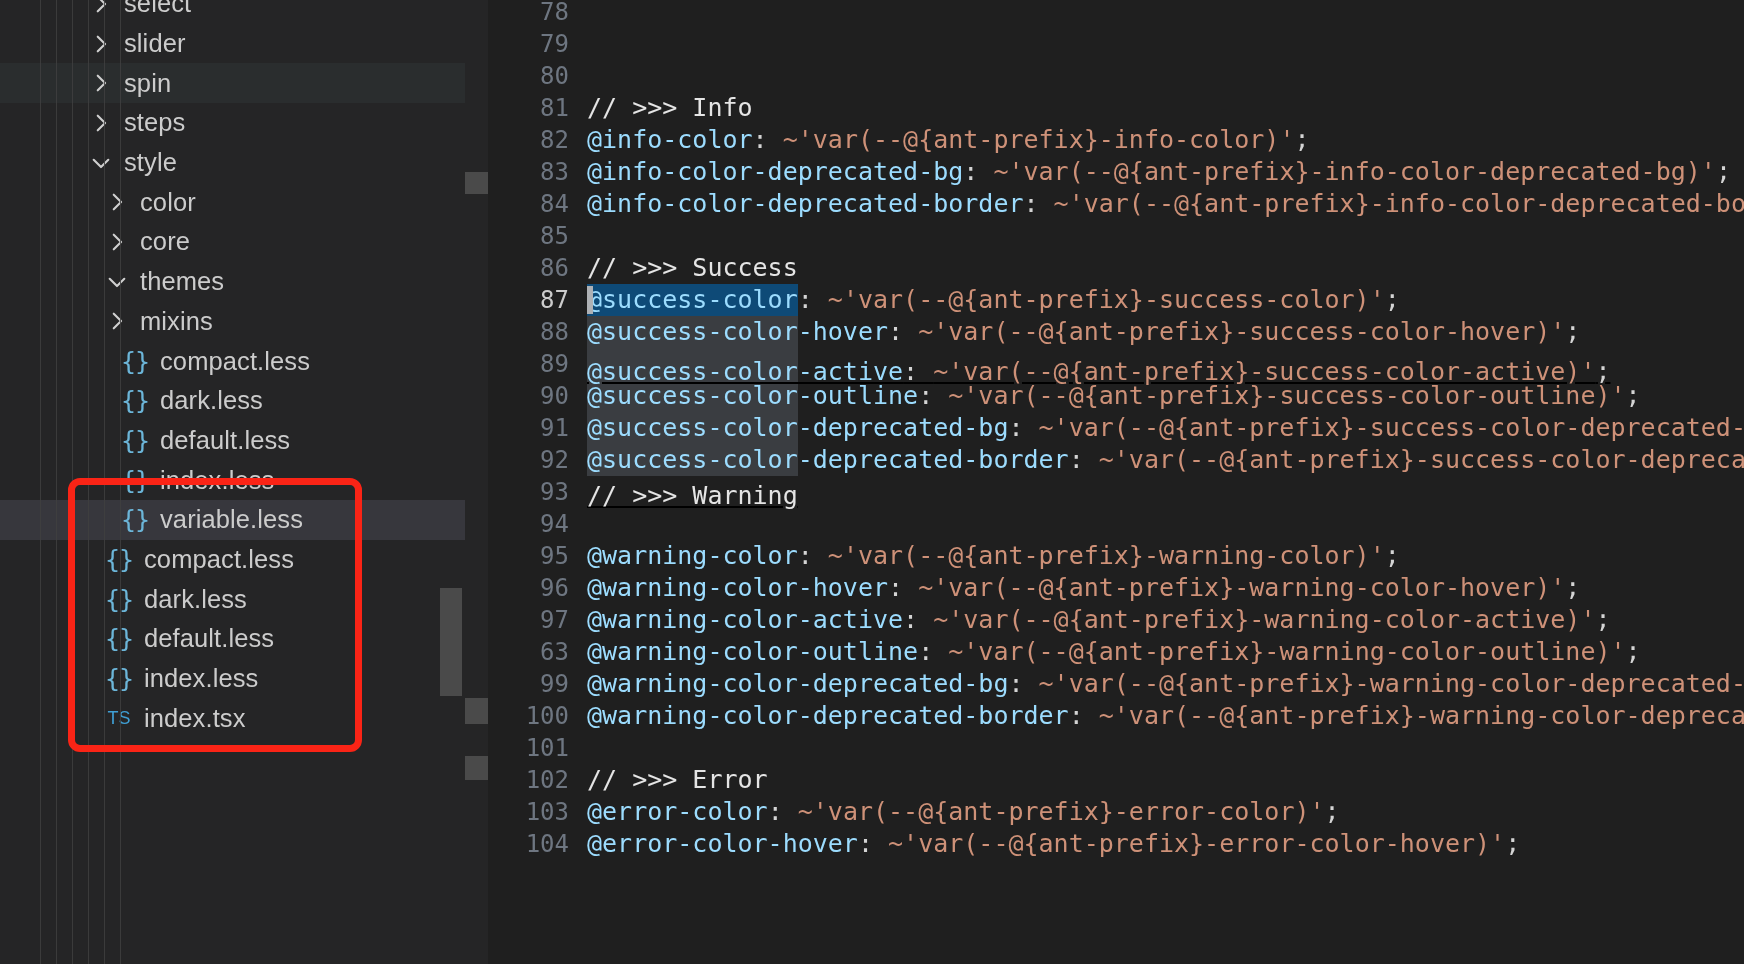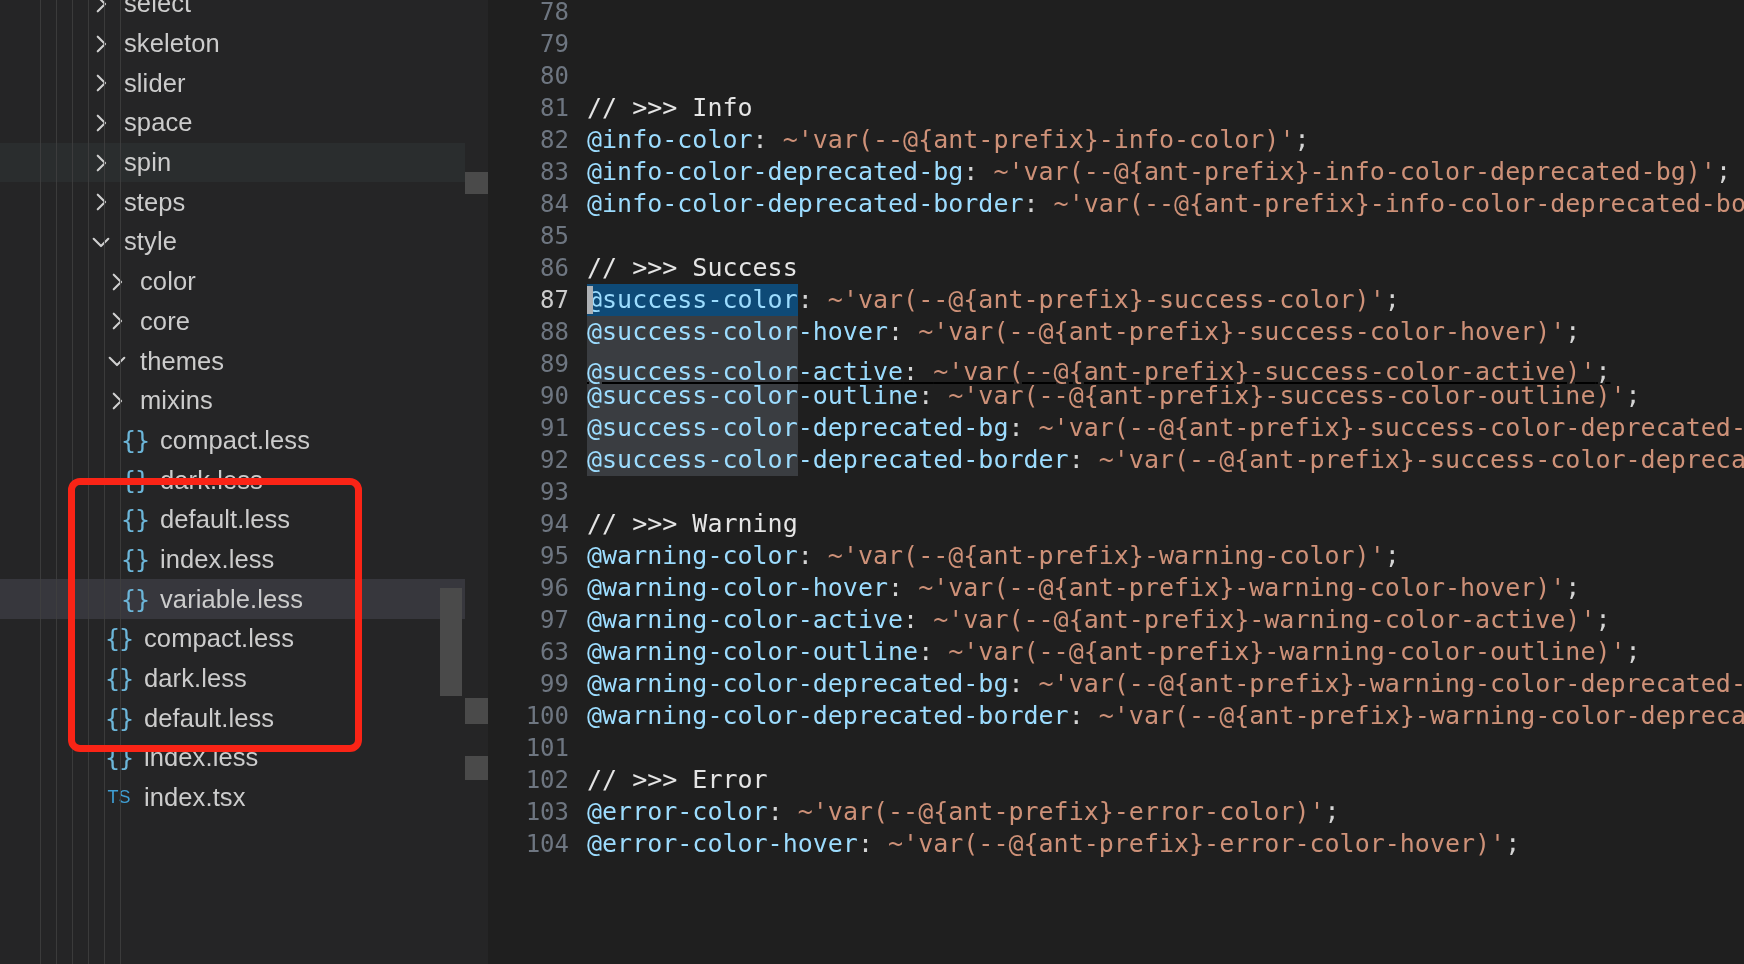--- a/index.html
+++ b/index.html
@@ -112,37 +112,21 @@
             </svg>
           </span>
           <span class="rlabel" style="left: 124px;">select</span>
         </div>
         <div class="row">
           <span class="twisty" style="left: 88px;">
             <svg width="26" height="26" viewBox="0 0 16 16" fill="none" stroke="#cfcfcf" stroke-width="1.3" stroke-linecap="round" stroke-linejoin="round">
               <path d="M6 3.5L10.5 8L6 12.5"></path>
             </svg>
           </span>
-          <span class="rlabel" style="left: 124px;">skeleton</span>
-        </div>
-        <div class="row">
-          <span class="twisty" style="left: 88px;">
-            <svg width="26" height="26" viewBox="0 0 16 16" fill="none" stroke="#cfcfcf" stroke-width="1.3" stroke-linecap="round" stroke-linejoin="round">
-              <path d="M6 3.5L10.5 8L6 12.5"></path>
-            </svg>
-          </span>
           <span class="rlabel" style="left: 124px;">slider</span>
-        </div>
-        <div class="row">
-          <span class="twisty" style="left: 88px;">
-            <svg width="26" height="26" viewBox="0 0 16 16" fill="none" stroke="#cfcfcf" stroke-width="1.3" stroke-linecap="round" stroke-linejoin="round">
-              <path d="M6 3.5L10.5 8L6 12.5"></path>
-            </svg>
-          </span>
-          <span class="rlabel" style="left: 124px;">space</span>
         </div>
         <div class="row hover">
           <span class="twisty" style="left: 88px;">
             <svg width="26" height="26" viewBox="0 0 16 16" fill="none" stroke="#cfcfcf" stroke-width="1.3" stroke-linecap="round" stroke-linejoin="round">
               <path d="M6 3.5L10.5 8L6 12.5"></path>
             </svg>
           </span>
           <span class="rlabel" style="left: 124px;">spin</span>
         </div>
         <div class="row">
@@ -284,21 +268,21 @@
         <div class="ctext" style="top: 188px; z-index: 1;"><span class="tk-var">@info-color-deprecated-border</span><span class="tk-pun">: </span><span class="tk-str">~'var(--@{ant-prefix}-info-color-deprecated-border)'</span></div>
         <div class="ctext" style="top: 220px; z-index: 1;"></div>
         <div class="ctext" style="top: 252px; z-index: 1;"><span class="tk-cmt">// &gt;&gt;&gt; Success</span></div>
         <div class="ctext" style="top: 284px; z-index: 1;"><span class="tk-var">@success-color</span><span class="tk-pun">: </span><span class="tk-str">~'var(--@{ant-prefix}-success-color)'</span><span class="tk-pun">;</span></div>
         <div class="ctext" style="top: 316px; z-index: 1;"><span class="tk-var">@success-color-hover</span><span class="tk-pun">: </span><span class="tk-str">~'var(--@{ant-prefix}-success-color-hover)'</span><span class="tk-pun">;</span></div>
         <div class="ctext" style="top: 356px; z-index: 1; text-decoration: underline;"><span class="tk-var">@success-color-active</span><span class="tk-pun">: </span><span class="tk-str">~'var(--@{ant-prefix}-success-color-active)'</span><span class="tk-pun">;</span></div>
         <div class="ctext" style="top: 380px; z-index: 1;"><span class="tk-var">@success-color-outline</span><span class="tk-pun">: </span><span class="tk-str">~'var(--@{ant-prefix}-success-color-outline)'</span><span class="tk-pun">;</span></div>
         <div class="ctext" style="top: 412px; z-index: 1;"><span class="tk-var">@success-color-deprecated-bg</span><span class="tk-pun">: </span><span class="tk-str">~'var(--@{ant-prefix}-success-color-deprecated-bg)'</span></div>
         <div class="ctext" style="top: 444px; z-index: 1;"><span class="tk-var">@success-color-deprecated-border</span><span class="tk-pun">: </span><span class="tk-str">~'var(--@{ant-prefix}-success-color-deprecated-border)'</span></div>
         <div class="ctext" style="top: 476px; z-index: 1;"></div>
-        <div class="ctext" style="top: 508px; z-index: 1;"><span class="tk-cmt">// &gt;&gt;&gt; Warning</span></div>
+        <div class="ctext" style="top: 480px; z-index: 1; text-decoration: underline;"><span class="tk-cmt">// &gt;&gt;&gt; Warning</span></div>
         <div class="ctext" style="top: 540px; z-index: 1;"><span class="tk-var">@warning-color</span><span class="tk-pun">: </span><span class="tk-str">~'var(--@{ant-prefix}-warning-color)'</span><span class="tk-pun">;</span></div>
         <div class="ctext" style="top: 572px; z-index: 1;"><span class="tk-var">@warning-color-hover</span><span class="tk-pun">: </span><span class="tk-str">~'var(--@{ant-prefix}-warning-color-hover)'</span><span class="tk-pun">;</span></div>
         <div class="ctext" style="top: 604px; z-index: 1;"><span class="tk-var">@warning-color-active</span><span class="tk-pun">: </span><span class="tk-str">~'var(--@{ant-prefix}-warning-color-active)'</span><span class="tk-pun">;</span></div>
         <div class="ctext" style="top: 636px; z-index: 1;"><span class="tk-var">@warning-color-outline</span><span class="tk-pun">: </span><span class="tk-str">~'var(--@{ant-prefix}-warning-color-outline)'</span><span class="tk-pun">;</span></div>
         <div class="ctext" style="top: 668px; z-index: 1;"><span class="tk-var">@warning-color-deprecated-bg</span><span class="tk-pun">: </span><span class="tk-str">~'var(--@{ant-prefix}-warning-color-deprecated-bg)'</span></div>
         <div class="ctext" style="top: 700px; z-index: 1;"><span class="tk-var">@warning-color-deprecated-border</span><span class="tk-pun">: </span><span class="tk-str">~'var(--@{ant-prefix}-warning-color-deprecated-border)'</span></div>
         <div class="ctext" style="top: 732px; z-index: 1;"></div>
         <div class="ctext" style="top: 764px; z-index: 1;"><span class="tk-cmt">// &gt;&gt;&gt; Error</span></div>
         <div class="ctext" style="top: 828px; z-index: 1;"><span class="tk-var">@error-color-hover</span><span class="tk-pun">: </span><span class="tk-str">~'var(--@{ant-prefix}-error-color-hover)'</span><span class="tk-pun">;</span></div>
         <div class="ctext" style="top: 796px; z-index: 1;"><span class="tk-var">@error-color</span><span class="tk-pun">: </span><span class="tk-str">~'var(--@{ant-prefix}-error-color)'</span><span class="tk-pun">;</span></div>

